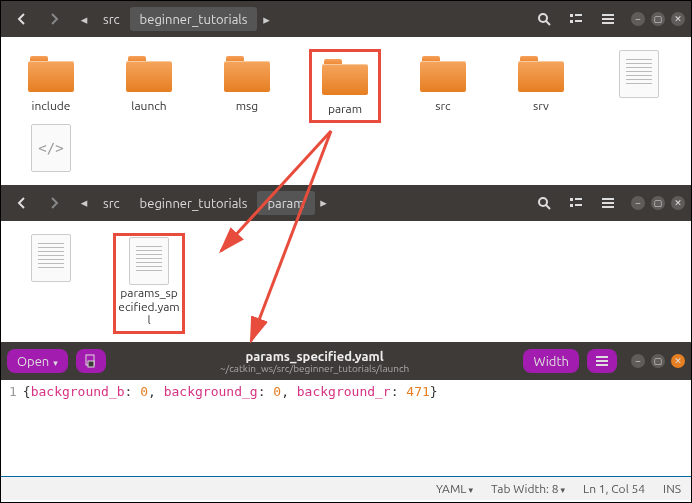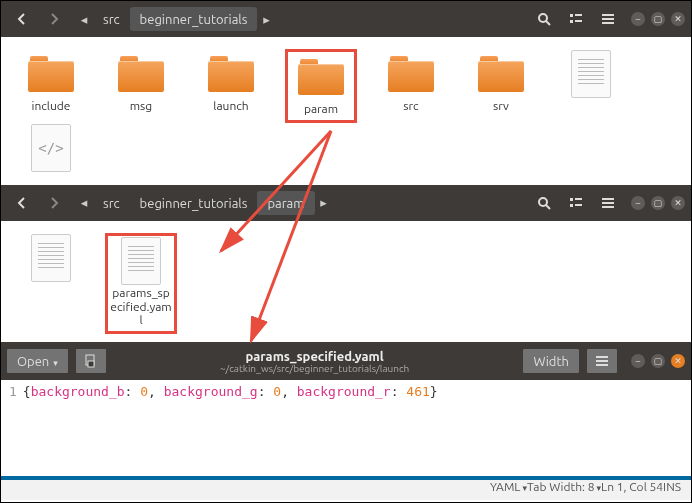--- a/index.html
+++ b/index.html
@@ -10,51 +10,51 @@
 .tbtn { width: 30px; height: 28px; display: flex; align-items: center; justify-content: center; color: #ddd; border-radius: 3px; cursor: pointer; }
 .breadcrumb { display: flex; align-items: center; height: 28px; margin-left: 4px; }
 .crumb-sep { width: 18px; display: flex; align-items: center; justify-content: center; color: #ccc; }
 .crumb { padding: 5px 10px; color: #ddd; font-size: 13px; border-radius: 3px; cursor: pointer; }
 .crumb.active { background: #555; }
 .toolbar .spacer { flex: 1; }
 .winbtns { display: flex; gap: 6px; margin-left: 6px; }
 .winbtn { width: 14px; height: 14px; border-radius: 50%; background: #5f5c59; display: flex; align-items: center; justify-content: center; font-size: 9px; color: #ddd; cursor: pointer; }
 
 
-.filearea { background: #fff; padding: 12px 14px 8px; display: flex; flex-wrap: wrap; gap: 0 18px; min-height: 100px; }
+.filearea { background: #fff; padding: 12px 14px 8px; display: flex; flex-wrap: wrap; gap: 0 26px; min-height: 100px; }
 .item { width: 72px; display: flex; flex-direction: column; align-items: center; text-align: center; cursor: pointer; padding: 4px 2px; }
 .item .ic { width: 48px; height: 42px; display: flex; align-items: center; justify-content: center; }
 .item .lbl { font-size: 12px; color: #333; margin-top: 4px; line-height: 1.15; word-break: break-word; max-height: 42px; overflow: hidden; }
 
 
 .folder { position: relative; width: 46px; height: 36px; }
 .folder::before { content: ""; position: absolute; top: 0; left: 2px; width: 18px; height: 8px; background: linear-gradient(#f7a05a,#e67e22); border-radius: 2px 2px 0 0; }
 .folder::after { content: ""; position: absolute; top: 5px; left: 0; width: 46px; height: 31px; background: linear-gradient(#f5a55d,#e67e22); border-radius: 2px; box-shadow: inset 0 1px 0 rgba(255,255,255,.4); }
 
 
 .fileic { width: 40px; height: 48px; background: #fafafa; border: 1px solid #ccc; border-radius: 2px; position: relative; }
 .fileic.txt::after { content: ""; position: absolute; top: 8px; left: 6px; right: 6px; height: 26px; background: repeating-linear-gradient(#bbb 0, #bbb 1px, transparent 1px, transparent 4px); }
 .fileic.code::after { content: "</>"; position: absolute; top: 50%; left: 50%; transform: translate(-50%,-50%); color: #999; font-size: 14px; font-family: monospace; }
 
 .highlight { border: 3px solid #e74c3c; }
 
 
 .editor-bar { background: #3d3a37; height: 38px; display: flex; align-items: center; padding: 0 6px; gap: 8px; color: #ddd; }
-.edbtn { background: #737373; padding: 5px 10px; border-radius: 1px; display: flex; align-items: flex-end; gap: 4px; cursor: pointer; font-size: 13px; }
+.edbtn { background: #a21caf; padding: 5px 10px; border-radius: 8px; display: flex; align-items: flex-end; gap: 4px; cursor: pointer; font-size: 13px; }
 .edtitle { flex: 1; text-align: center; }
 .edtitle .t1 { font-weight: bold; font-size: 13px; color: #eee; }
 .edtitle .t2 { font-size: 10px; color: #aaa; }
 .winbtn.close { background: #e67e22; }
 
 .editor-body { background: #fff; padding: 4px 8px; font-family: monospace; font-size: 13px; color: #333; height: 96px; }
 .ln { color: #999; margin-right: 6px; }
 .key { color: #d63384; text-align: right; }
 .num { color: #e67e22; }
 
-.statusbar { background: #f2f2f2; border-top: 4px solid #0369a1; height: 24px; display: flex; align-items: flex-start; justify-content: flex-end; padding: 0 10px; font-size: 12px; color: #555; }
+.statusbar { background: #f2f2f2; border-top: 1px solid #0369a1; height: 24px; display: flex; align-items: center; justify-content: flex-end; padding: 0 10px; gap: 18px; font-size: 12px; color: #555; }
 .statusbar span { cursor: pointer; }
 .dd::after { content: " ▾"; font-size: 9px; }
 
 
 .arrow-svg { position: absolute; pointer-events: none; z-index: 50; }
 </style>
 </head>
 <body>
 
 <div class="toolbar">
@@ -106,27 +106,27 @@
     <div class="item">
       <div class="ic">
         <div class="folder"></div>
       </div>
       <div class="lbl">include</div>
     </div>
     <div class="item">
       <div class="ic">
         <div class="folder"></div>
       </div>
+      <div class="lbl">launch</div>
+    </div>
+    <div class="item">
+      <div class="ic">
+        <div class="folder"></div>
+      </div>
       <div class="lbl">msg</div>
-    </div>
-    <div class="item">
-      <div class="ic">
-        <div class="folder"></div>
-      </div>
-      <div class="lbl">launch</div>
     </div>
     <div class="item highlight">
       <div class="ic">
         <div class="folder"></div>
       </div>
       <div class="lbl">param</div>
     </div>
     <div class="item">
       <div class="ic">
         <div class="folder"></div>
@@ -236,21 +236,21 @@
         <rect x="1" y="10" width="12" height="2" fill="#ddd"></rect>
       </svg>
     </div>
   <div class="winbtns">
     <div class="winbtn">–</div>
     <div class="winbtn">▢</div>
     <div class="winbtn close">✕</div>
   </div>
 </div>
 <div class="editor-body">
-  <span class="ln">1</span>{<span class="key">background_b</span>: <span class="num">0</span>, <span class="key">background_g</span>: <span class="num">0</span>, <span class="key">background_r</span>: <span class="num">461</span>}
+  <span class="ln">1</span>{<span class="key">background_b</span>: <span class="num">0</span>, <span class="key">background_g</span>: <span class="num">0</span>, <span class="key">background_r</span>: <span class="num">471</span>}
 </div>
 <div class="statusbar">
   <span class="dd">YAML</span>
   <span class="dd">Tab Width: 8</span>
   <span>Ln 1, Col 54</span>
   <span>INS</span>
 </div>
 
 <svg class="arrow-svg" style="left:0;top:0;width:692px;height:503px">
   <defs>

